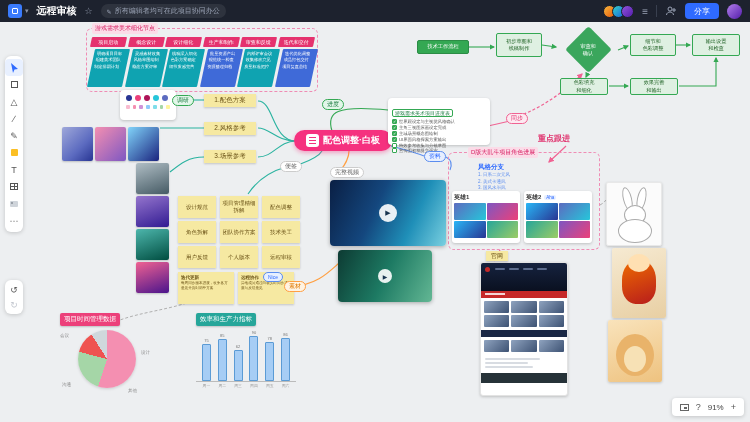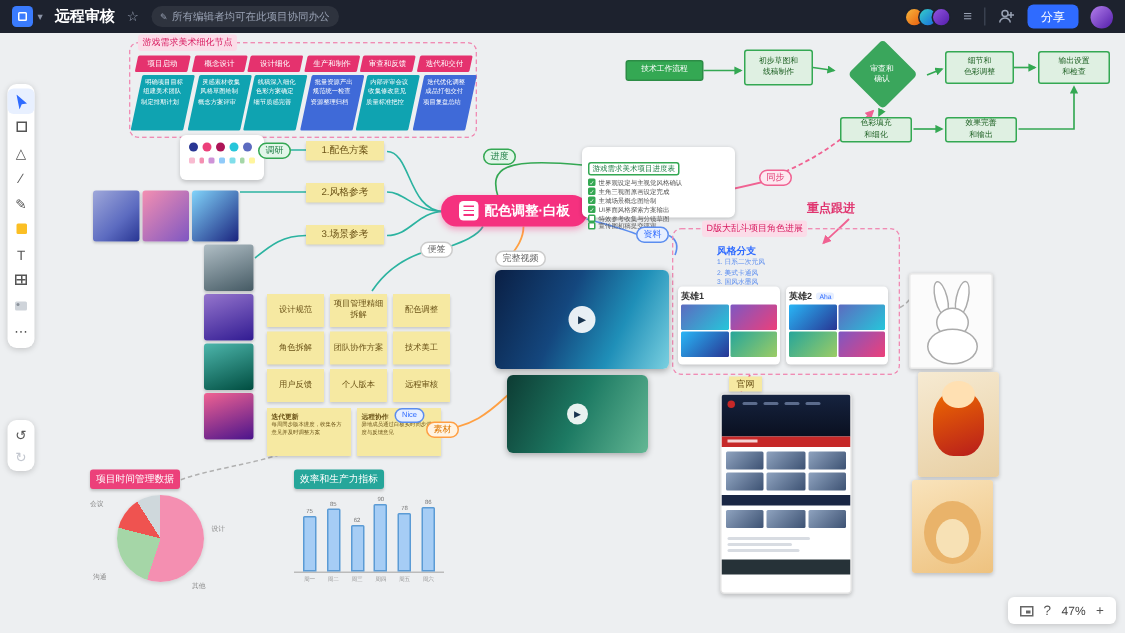--- a/index.html
+++ b/index.html
@@ -615,15 +615,15 @@
       <span>周五</span>
       <span>周六</span>
   </div>
 </div>
 
 <div class="zoombar">
   <span class="map-ic">
       <i></i>
     </span>
   <span class="zb">?</span>
-  <span class="zoom-tx">47%</span>
+  <span class="zoom-tx">91%</span>
   <span class="zb">+</span>
 </div>
 
 </body></html>

